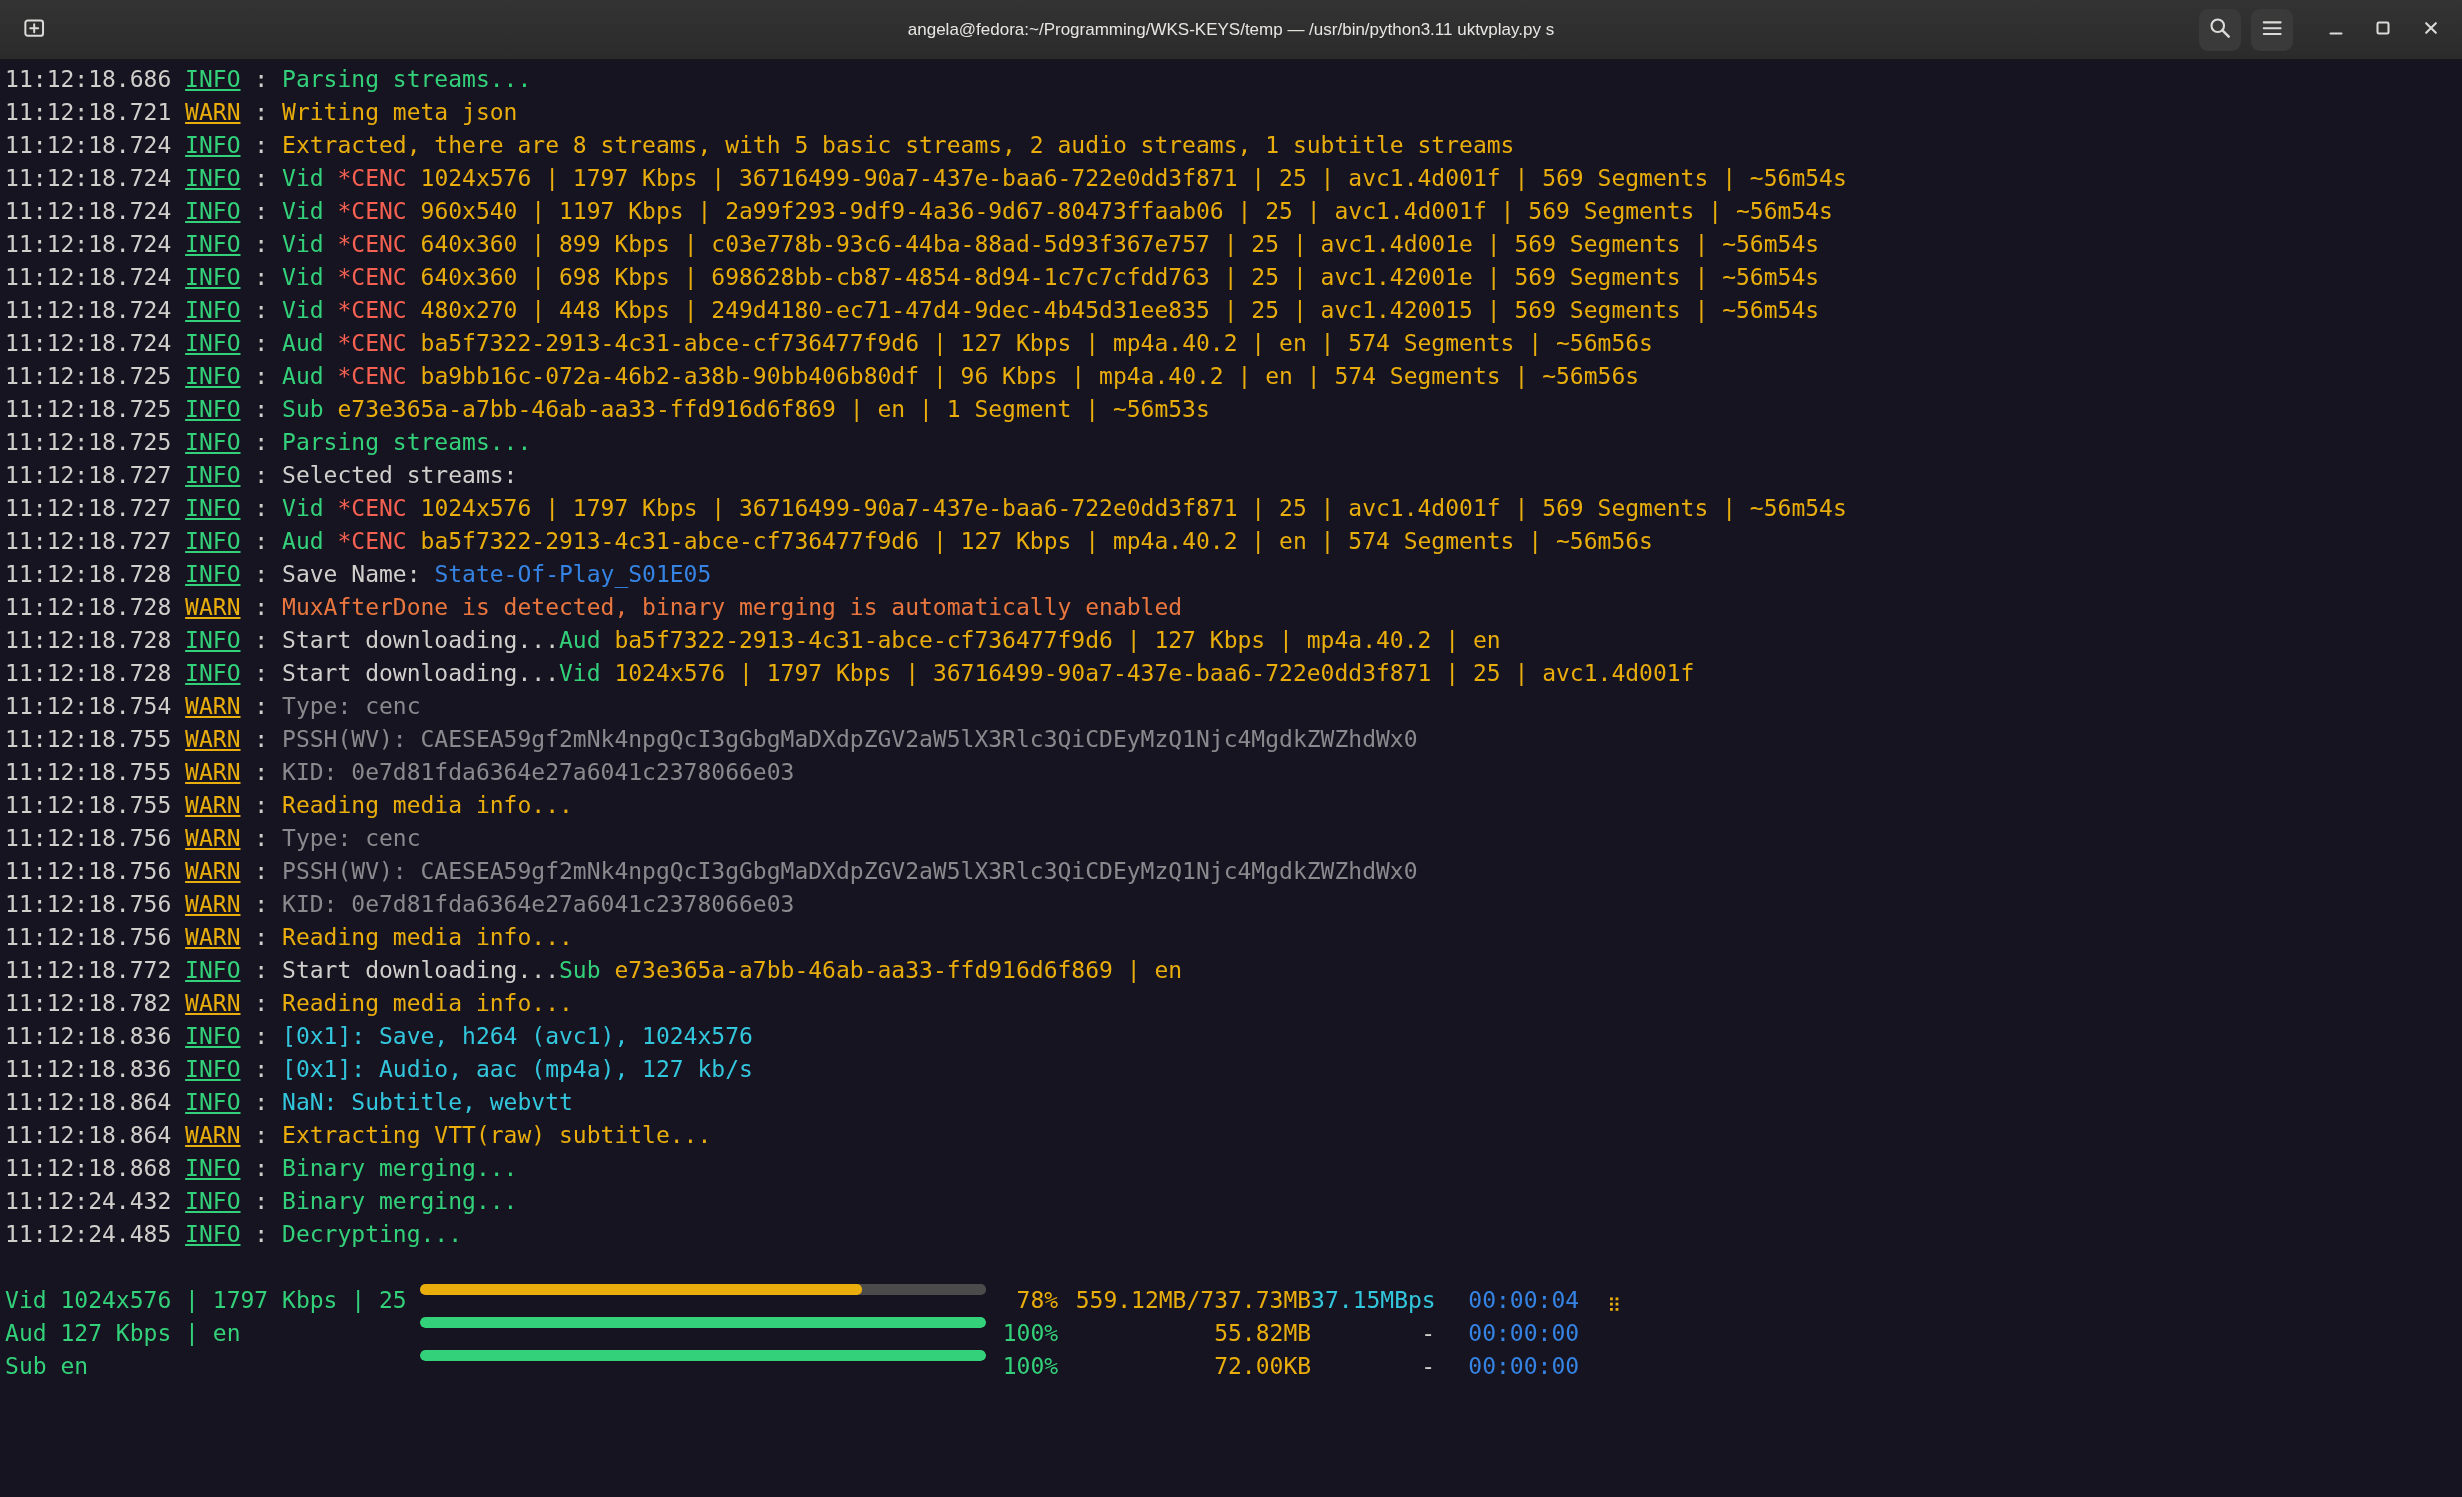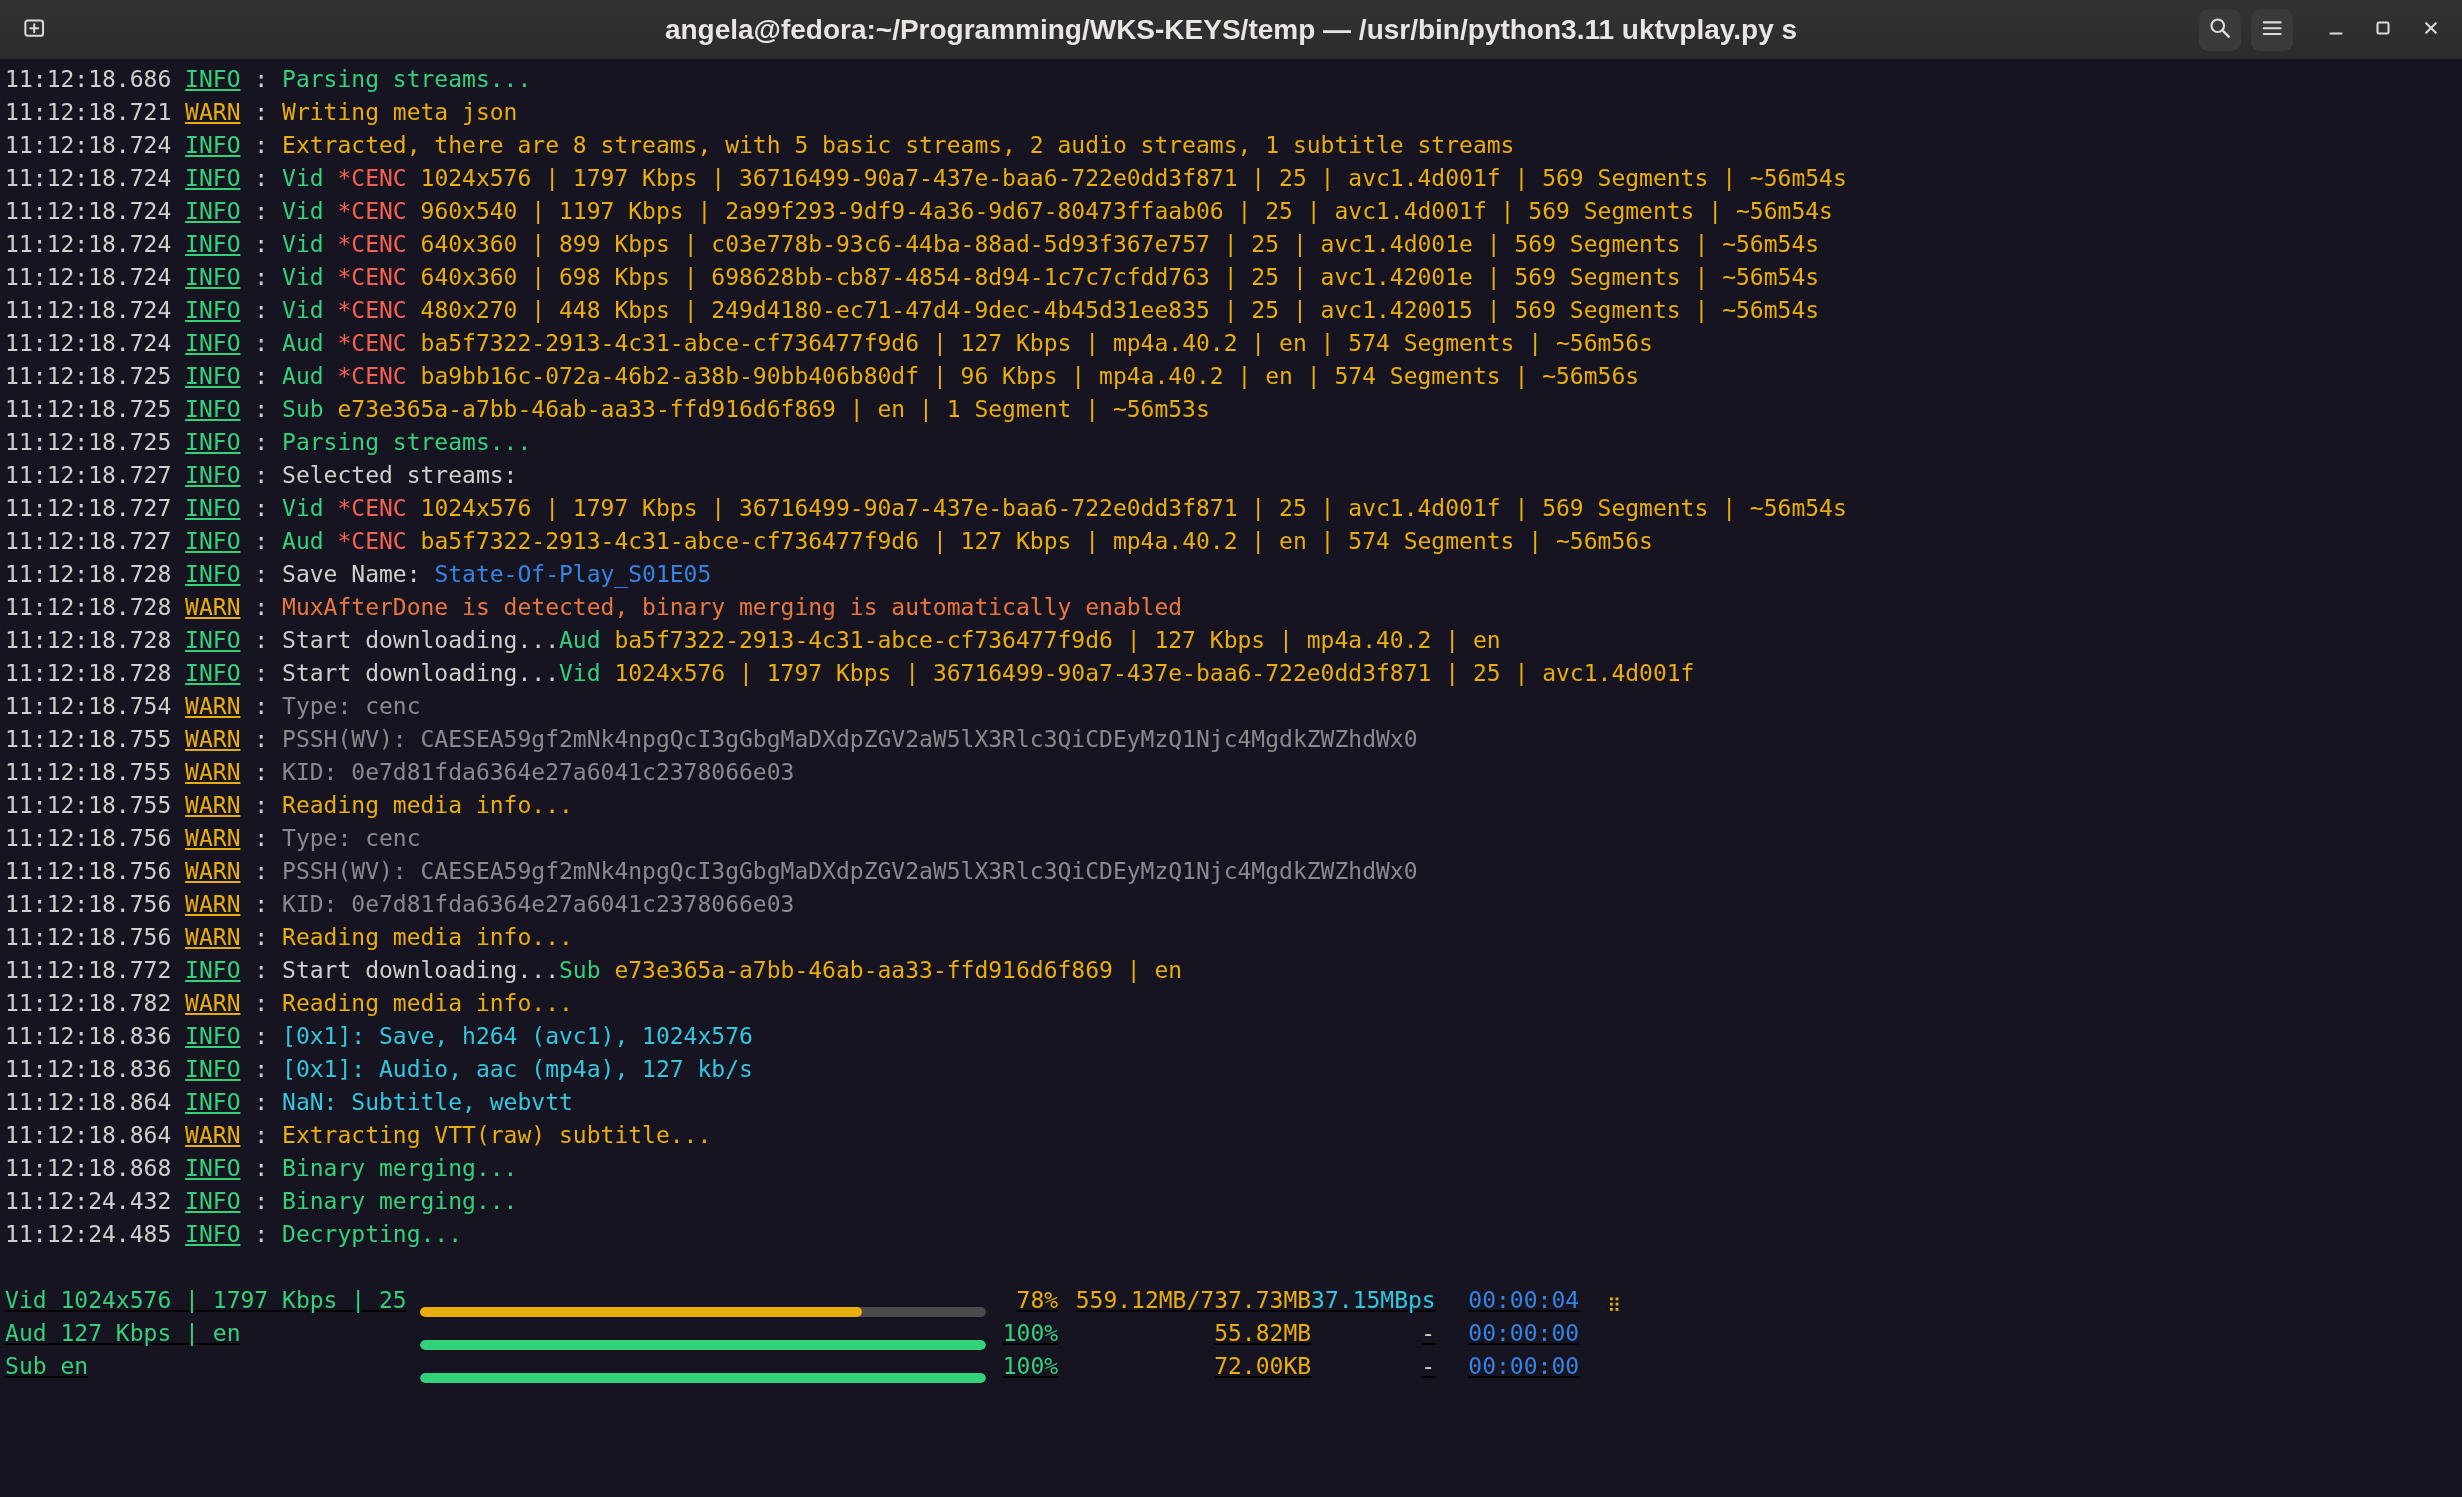--- a/index.html
+++ b/index.html
@@ -16,21 +16,21 @@
   }
   
   .headerbar{
     position:relative; height:60px;
     background:linear-gradient(#333333,#2b2b2b);
     border-bottom:1.3px solid #171717;
     display:flex; align-items:center; justify-content:center;
   }
   .hb-title{
     color:#e8e6e3; font-family:"Liberation Sans","DejaVu Sans",sans-serif;
-    font-size:28px; font-weight:bold; white-space:nowrap;
+    font-size:17px; font-weight:normal; white-space:nowrap;
   }
   .hb-left{position:absolute; left:13px; top:0; height:100%; display:flex; align-items:center;}
   .hb-right{position:absolute; right:13px; top:0; height:100%; display:flex; align-items:center; gap:10.3px;}
   .hb-btn{
     width:42px; height:42px; border:none; border-radius:9px;
     background:transparent; display:flex; align-items:center; justify-content:center; cursor:pointer;
   }
   .hb-btn.boxed{background:#3a3a3a;}
   .hb-btn svg{width:24.4px; height:24.4px;}
   .winctl{width:37px; height:37px;}
@@ -48,21 +48,21 @@
   .c-foreground{color:var(--c-foreground);}
   .c-green{color:var(--c-green);}
   .c-yellow{color:var(--c-yellow);}
   .c-red{color:var(--c-red);}
   .c-orange{color:var(--c-orange);}
   .c-cyan{color:var(--c-cyan);}
   .c-blue{color:var(--c-blue);}
   .c-gray{color:var(--c-gray);}
   .spacer{height:33px;}
   
-  .prow{height:33px; display:flex; align-items:flex-end; white-space:pre;text-decoration:underline;}
+  .prow{height:33px; display:flex; align-items:flex-start; white-space:pre;}
   .p-label{width:415px; flex:none; overflow:hidden;}
   .p-bar{width:566px; flex:none; display:flex; align-items:center;}
   .track{width:100%; height:10.3px; background:var(--c-track); border-radius:5.1px; overflow:hidden;}
   .fill{height:100%; border-radius:5.1px;}
   .p-pct{width:72px; flex:none; text-align:right;}
   .p-size{width:253px; flex:none; text-align:right;}
   .p-speed{width:124px; flex:none; text-align:right;}
   .p-eta{width:144px; flex:none; text-align:right;}
   .p-spin{width:42px; flex:none; text-align:right; font-size:19px;}
 </style>

